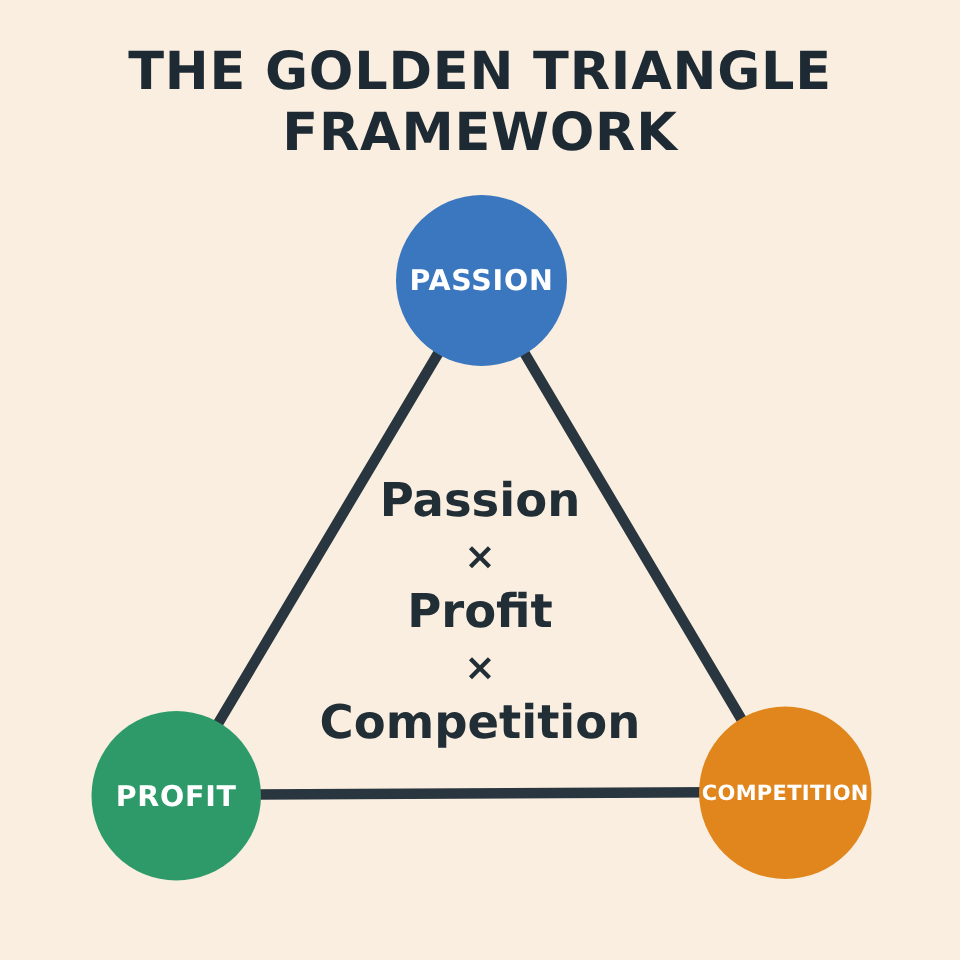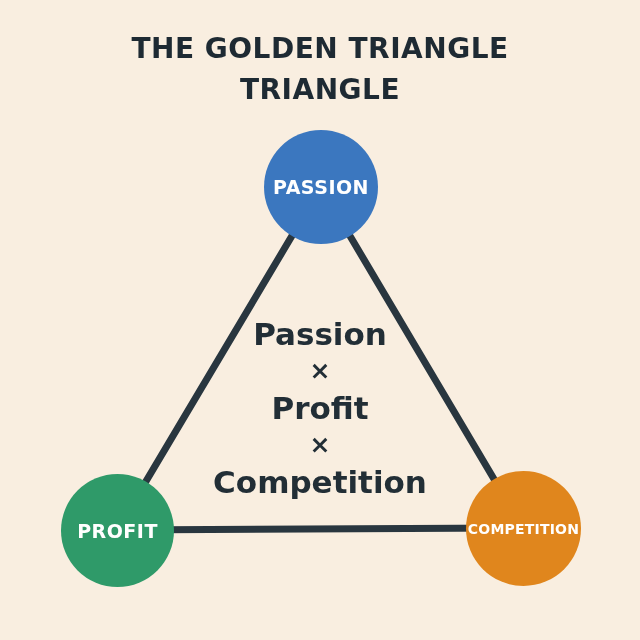--- a/index.html
+++ b/index.html
@@ -14,21 +14,21 @@
     overflow: hidden;
     font-family: "DejaVu Sans", "Liberation Sans", sans-serif;
   }
   .title {
     position: absolute;
     top: 28px;
     left: 0;
     width: 640px;
     text-align: center;
     color: #1e2a33;
-    font-size: 28px;
+    font-size: 35px;
     font-weight: 800;
     line-height: 41px;
     letter-spacing: 0.5px;
   }
   .lines-svg {
     position: absolute;
     top: 0;
     left: 0;
   }
   .lines-svg line {
@@ -88,21 +88,21 @@
     line-height: 34px;
   }
 </style>
 </head>
 <body>
 
 <div class="canvas">
 
   <div class="title">
     <div>THE GOLDEN TRIANGLE</div>
-    <div>TRIANGLE</div>
+    <div>FRAMEWORK</div>
   </div>
 
   <svg class="lines-svg" width="640" height="640" viewBox="0 0 640 640">
     <line x1="321" y1="187" x2="117" y2="530"></line>
     <line x1="321" y1="187" x2="523" y2="528"></line>
     <line x1="117" y1="530" x2="523" y2="528"></line>
   </svg>
 
   <div class="node node-passion" style="background-color: rgb(59, 119, 191);">
     <span>PASSION</span>

